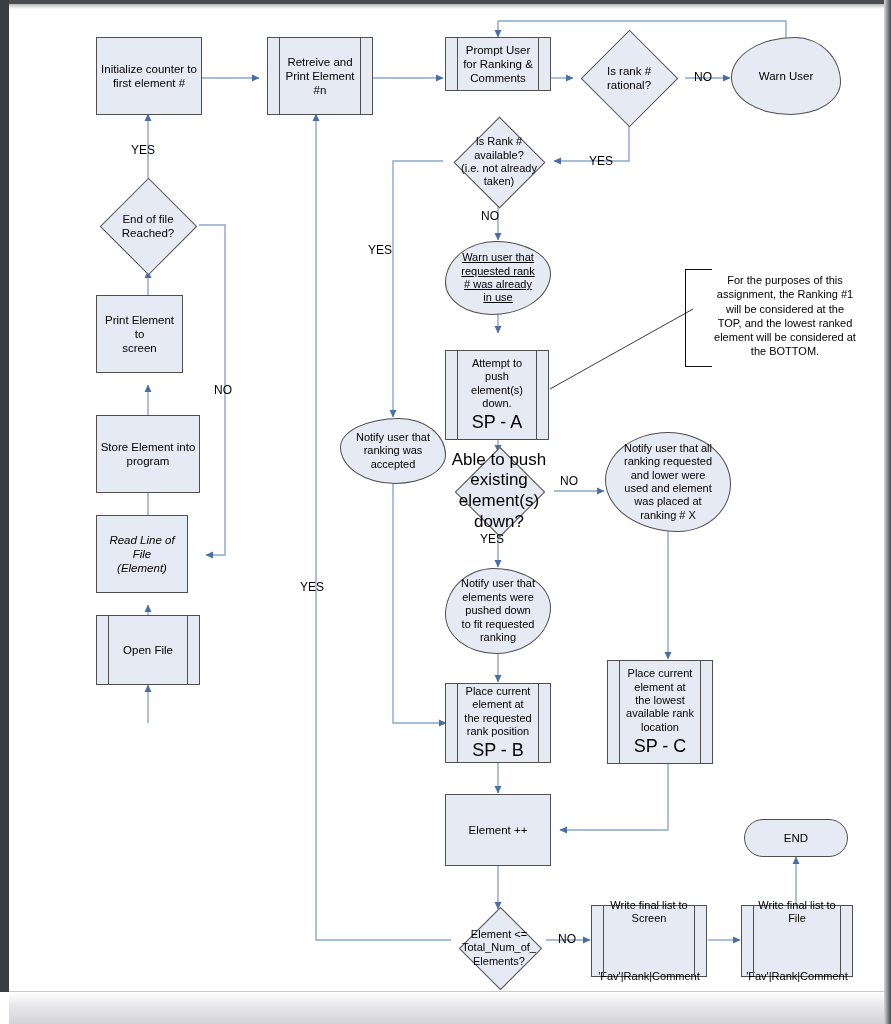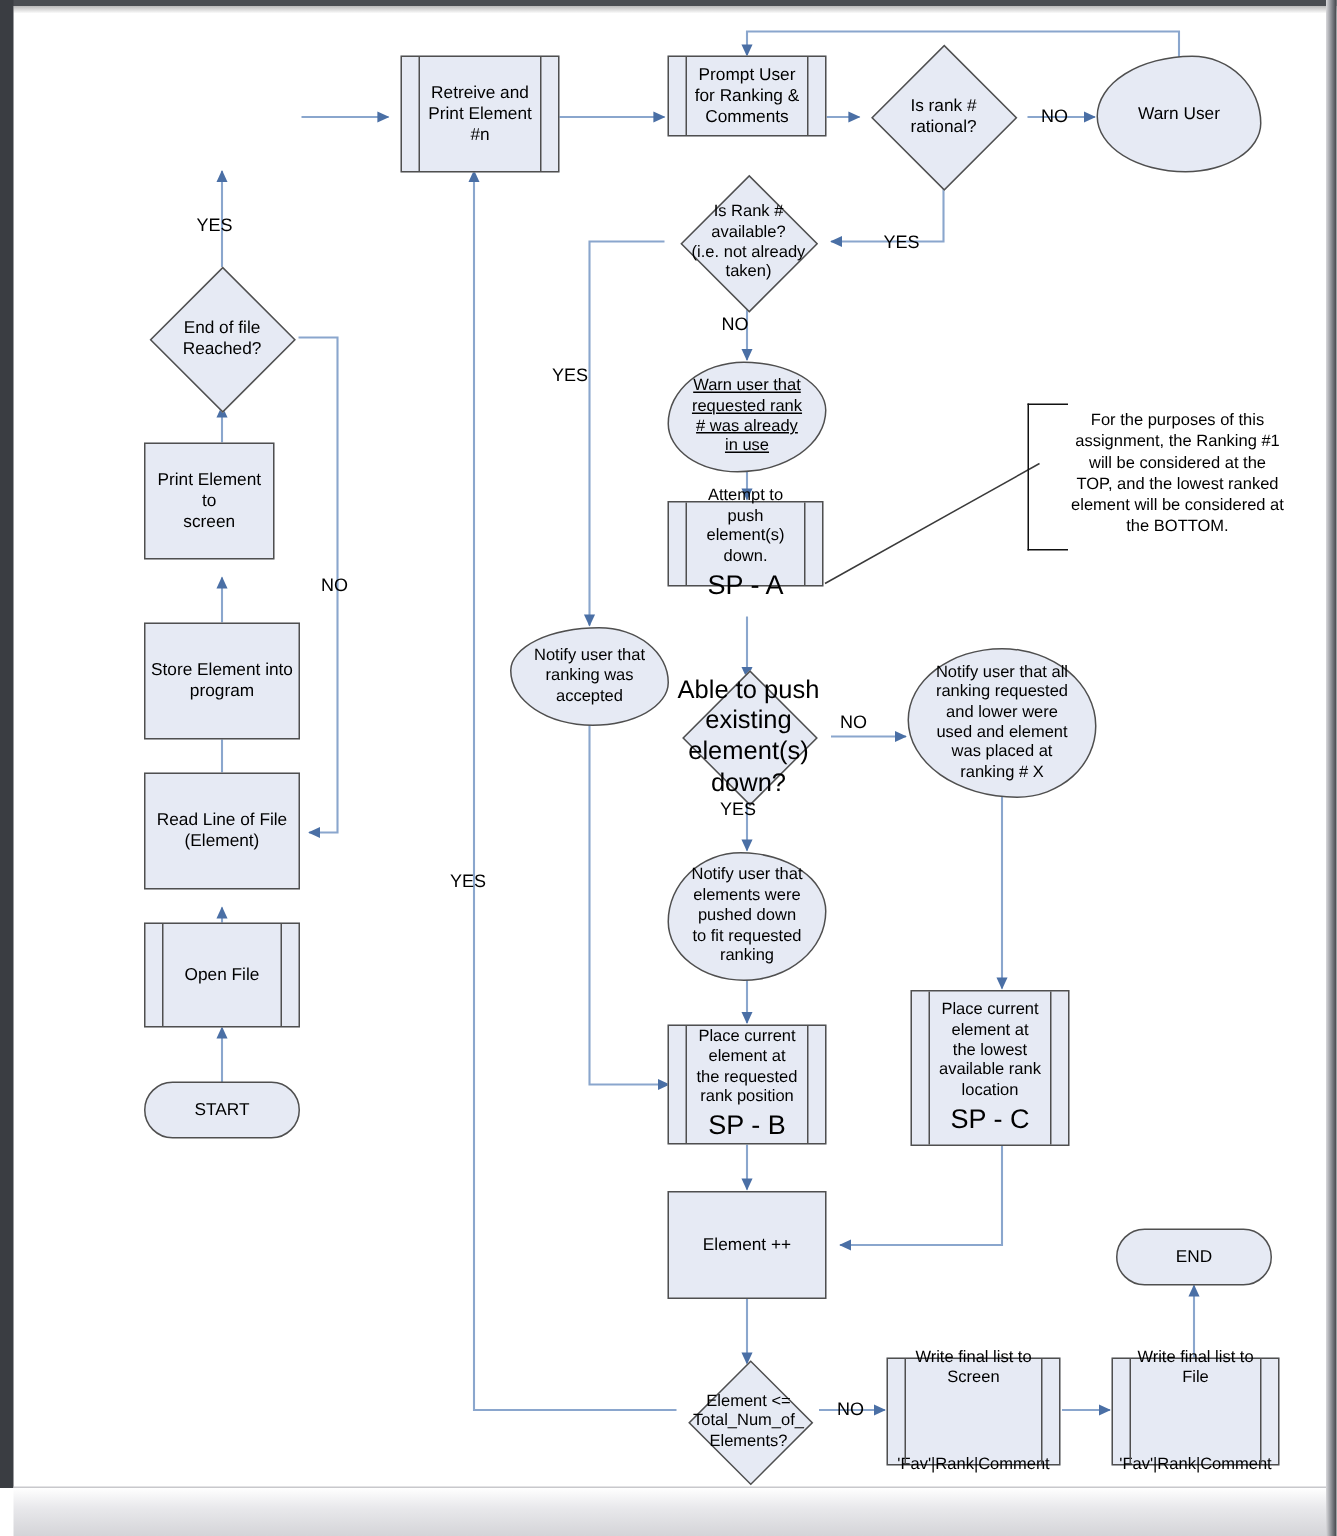--- a/index.html
+++ b/index.html
@@ -210,29 +210,26 @@
         <path d="M537,931 L581,931"></path>
 
         <path d="M699,931 L731,931"></path>
 
         <path d="M787,900 L787,848"></path>
       </g>
 
       <path d="M541,380 L684,300" stroke="#3a3a3a" stroke-width="1" fill="none"></path>
     </svg>
 
-    <div class="node term" style="left:87px; top:712px; width:104px; height:38px;">
-      <span class="txt">START</span>
-    </div>
 
     <div class="node pdef" style="left:87px; top:606px; width:104px; height:70px;">
       <span class="txt">Open File</span>
     </div>
 
-    <div class="node proc" style="left:87px; top:506px; width:104px; height:78px;">
+    <div class="node proc" style="left:87px; top:506px; width:92px; height:78px;font-style:italic;">
       <span class="txt">
         <span>Read Line of File</span><br>
         <span>(Element)</span>
       </span>
     </div>
 
     <div class="node proc" style="left:87px; top:406px; width:104px; height:78px;">
       <span class="txt">
         <span>Store Element into</span><br>
         <span>program</span>
@@ -247,20 +244,26 @@
     </div>
 
     <div class="node decision" style="left:87px; top:170px; width:104px; height:94px;">
       <div class="dia-shape" style="width:67px;height:67px;left:18px;top:13px;"></div>
       <span class="txt">
         <span>End of file</span><br>
         <span>Reached?</span>
       </span>
     </div>
 
+    <div class="node proc" style="left:87px; top:28px; width:106px; height:78px;">
+      <span class="txt">
+        <span>Initialize counter to</span><br>
+        <span>first element #</span>
+      </span>
+    </div>
 
     <div class="node pdef" style="left:258px; top:28px; width:106px; height:78px;">
       <span class="txt">
         <span>Retreive and</span><br>
         <span>Print Element</span><br>
         <span>#n</span>
       </span>
     </div>
 
     <div class="node pdef" style="left:436px; top:28px; width:106px; height:54px;">
@@ -295,21 +298,21 @@
 
     <div class="node blob blob-b" style="left:436px; top:232px; width:106px; height:74px;">
       <span class="txt" style="font-size:11px;text-decoration:underline;">
         <span>Warn user that</span><br>
         <span>requested rank</span><br>
         <span># was already</span><br>
         <span>in use</span>
       </span>
     </div>
 
-    <div class="node pdef" style="left:436px; top:325px; width:104px; height:57px;">
+    <div class="node pdef" style="left:436px; top:341px; width:104px; height:90px;">
       <span class="txt" style="font-size:11px;">
         <span>Attempt to</span><br>
         <span>push</span><br>
         <span>element(s)</span><br>
         <span>down.</span>
         <span class="sp">SP - A</span>
       </span>
     </div>
 
     <div class="node blob blob-c" style="left:331px; top:409px; width:106px; height:66px;">

